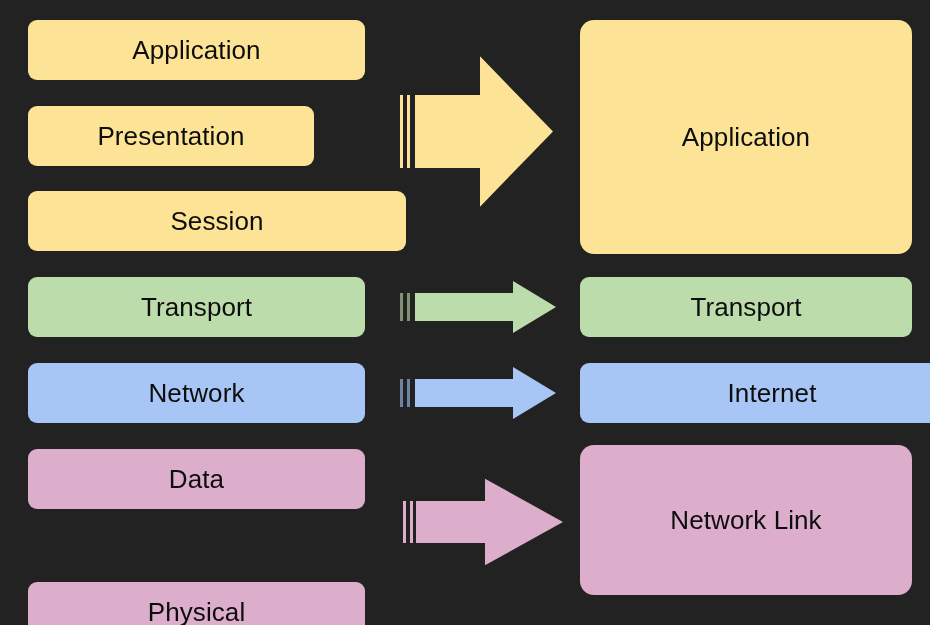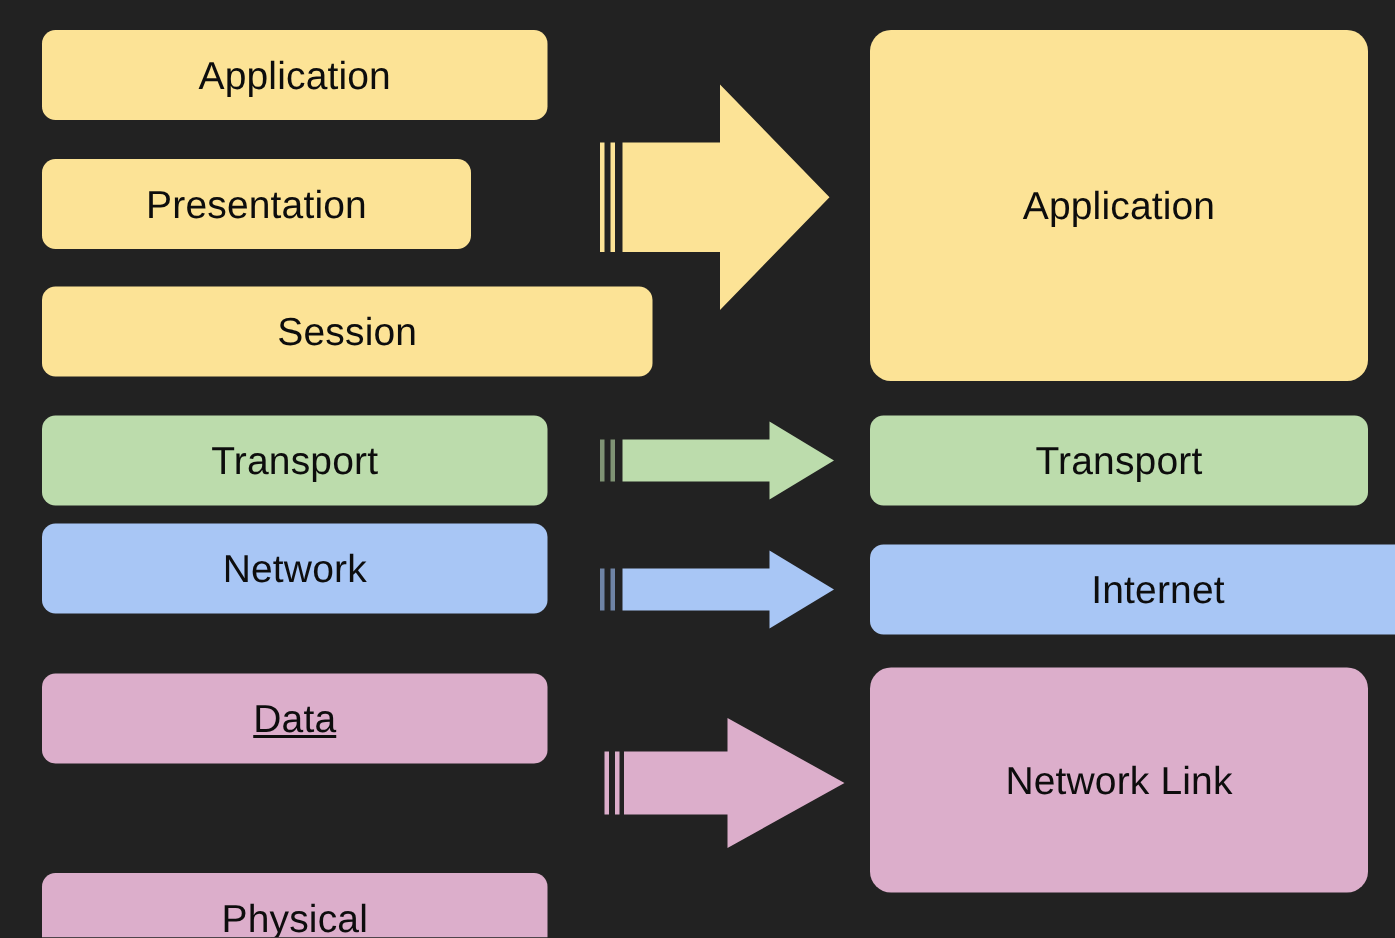--- a/index.html
+++ b/index.html
@@ -42,24 +42,24 @@
     overflow: visible;
   }
 </style>
 </head>
 <body>
 
 <div id="canvas" style="background: rgb(34, 34, 34); padding-left: 28px;">
   <div id="left-column">
       <div class="layer-box" style="left: 28px; top: 20px; width: 337px; height: 60px; background: rgb(252, 227, 150); color: rgb(13, 13, 13);">Application</div>
       <div class="layer-box" style="left: 28px; top: 106px; width: 286px; height: 60px; background: rgb(252, 227, 150); color: rgb(13, 13, 13);">Presentation</div>
-      <div class="layer-box" style="left: 28px; top: 191px; width: 407px; height: 60px; background: rgb(252, 227, 150); color: rgb(13, 13, 13);">Session</div>
+      <div class="layer-box" style="left: 28px; top: 191px; width: 378px; height: 60px; background: rgb(252, 227, 150); color: rgb(13, 13, 13);">Session</div>
       <div class="layer-box" style="left: 28px; top: 277px; width: 337px; height: 60px; background: rgb(188, 220, 172); color: rgb(13, 13, 13);">Transport</div>
-      <div class="layer-box" style="left: 28px; top: 349px; width: 337px; height: 60px; background: rgb(168, 198, 245); color: rgb(13, 13, 13);">Network</div>
-      <div class="layer-box" style="left: 28px; top: 449px; width: 337px; height: 60px; background: rgb(220, 174, 203); color: rgb(13, 13, 13); text-decoration: underline;">Data</div>
+      <div class="layer-box" style="left: 28px; top: 363px; width: 337px; height: 60px; background: rgb(168, 198, 245); color: rgb(13, 13, 13);">Network</div>
+      <div class="layer-box" style="left: 28px; top: 449px; width: 337px; height: 60px; background: rgb(220, 174, 203); color: rgb(13, 13, 13);">Data</div>
       <div class="layer-box" style="left: 28px; top: 534px; width: 337px; height: 60px; background: rgb(220, 174, 203); color: rgb(13, 13, 13); margin-top: 48px;">Physical</div>
     </div>
   <div id="arrow-layer">
       <div class="arrow-wrap" style="left: 400px; top: 54px; width: 155px; height: 152px;">
         <svg width="155" height="152" viewBox="0 0 155 152">
           <rect x="0" y="41" width="3" height="73" fill="#fce396"></rect>
           <rect x="7" y="41" width="3" height="73" fill="#fce396"></rect>
           <polygon points="15,41 80,41 80,2.3100000000000023 153,77.5 80,152.69 80,114 15,114" fill="#fce396"></polygon>
         </svg>
       </div>

